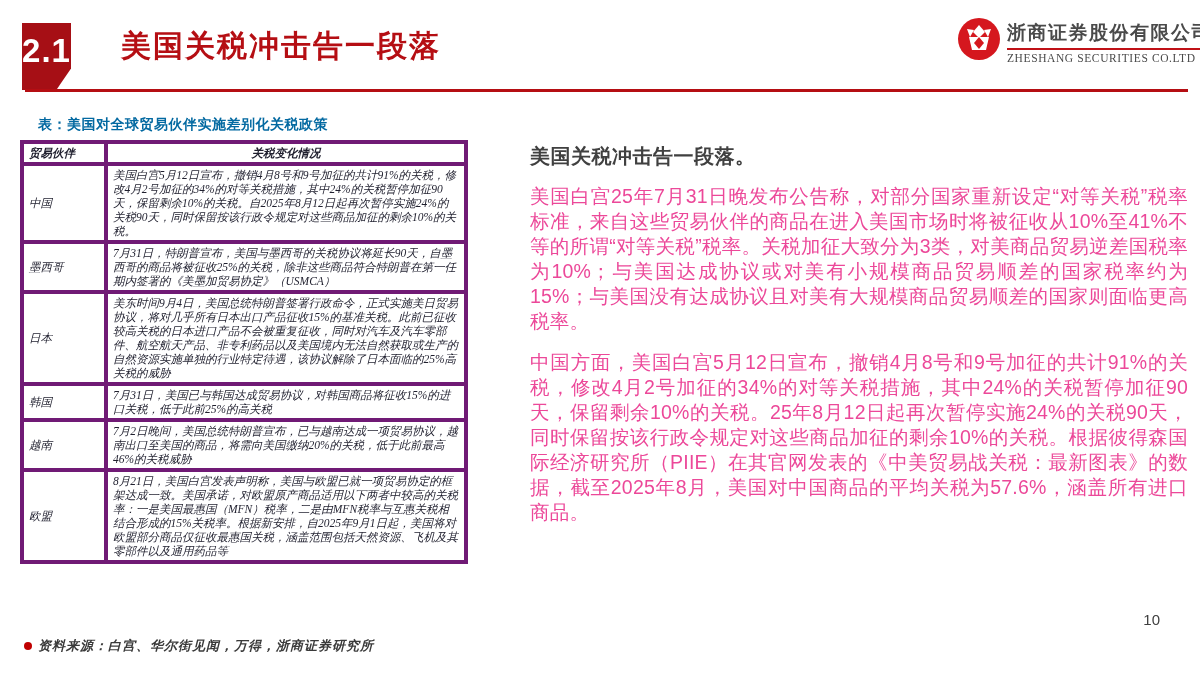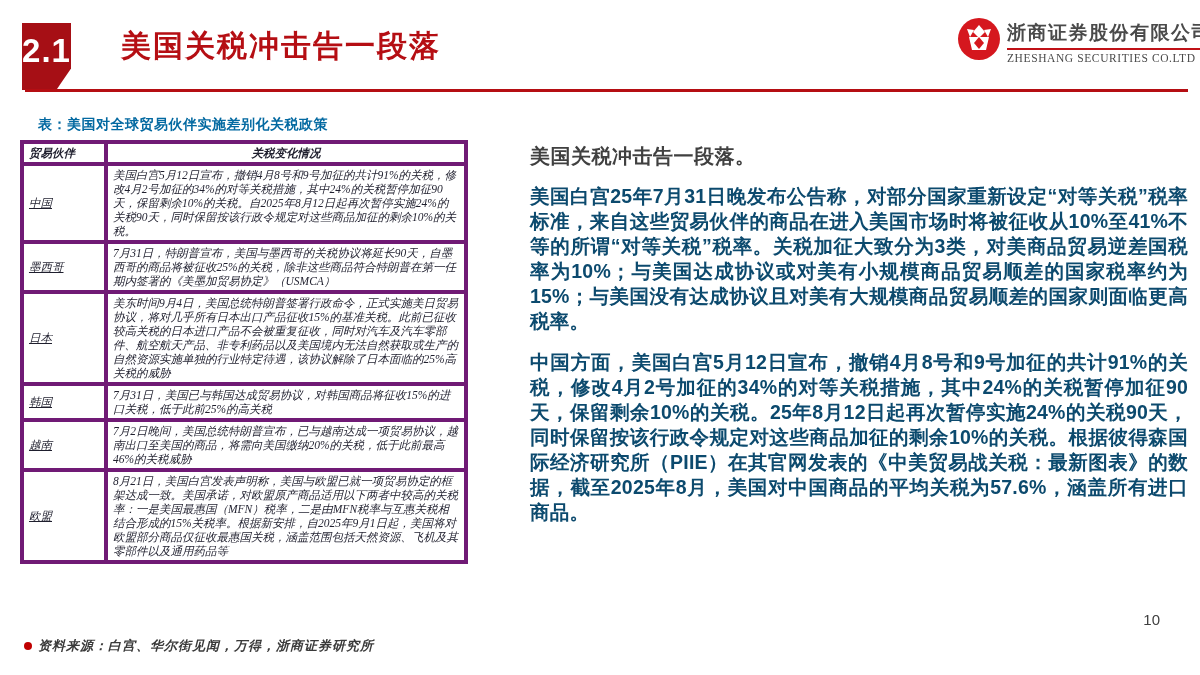--- a/index.html
+++ b/index.html
@@ -62,34 +62,34 @@
     color:#1f1f2e;
   }
   .tariff-table th, .tariff-table td {
     border:4px solid #701a75;
     padding:2px 5px;
     vertical-align:middle;
   }
   .tariff-table th { font-weight:bold; }
   .tariff-table th:first-child { text-align:left; width:84px; }
   .tariff-table th:last-child  { text-align:center;border-radius:8px; }
-  .tariff-table td:first-child { width:84px;text-decoration:underline; }
+  .tariff-table td:first-child { width:84px; }
 
   
   .main-col {
     position:absolute; left:530px; top:100px; width:658px;
     color:#3f3f3f;
     margin-top:43px;
   }
   .main-heading {
     font-size:20px; font-weight:bold; color:#404040;
     margin-bottom:14px; letter-spacing:0.5px;
   }
   .main-col p {
-    font-size:19.5px; font-weight:bold; color:#0c4a6e;
+    font-size:19.5px; font-weight:normal; color:#ec4899;
     line-height:25px; text-align:justify;
     margin-bottom:16px; letter-spacing:0.2px;
   }
 
   
   .source-line {
     position:absolute; left:24px; top:637px;
     display:flex; align-items:center;
   }
   .source-dot {

